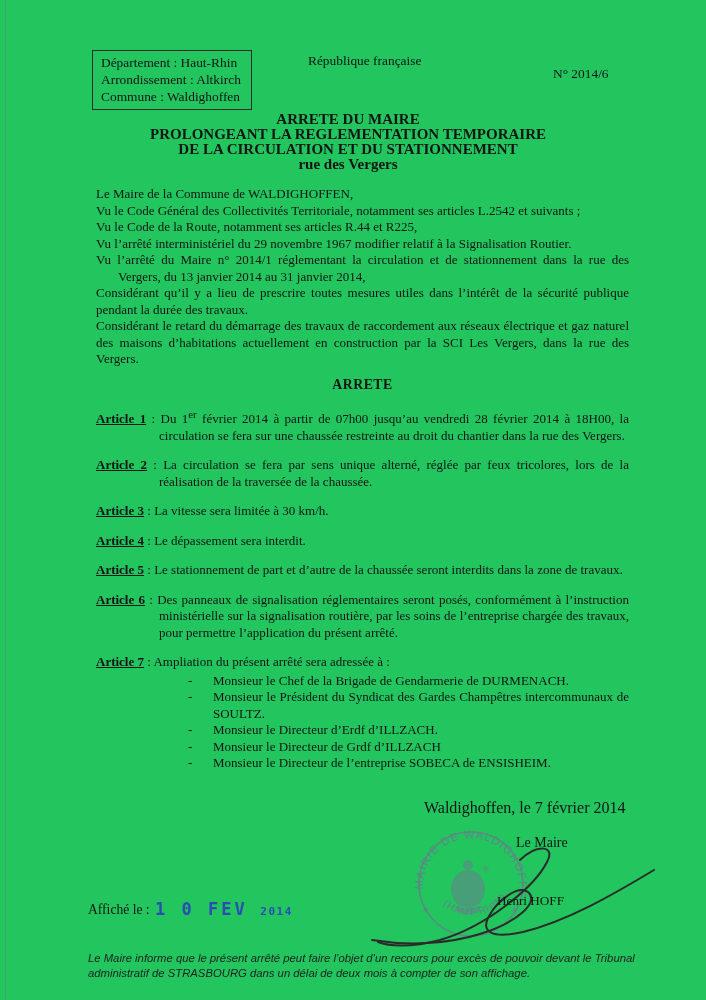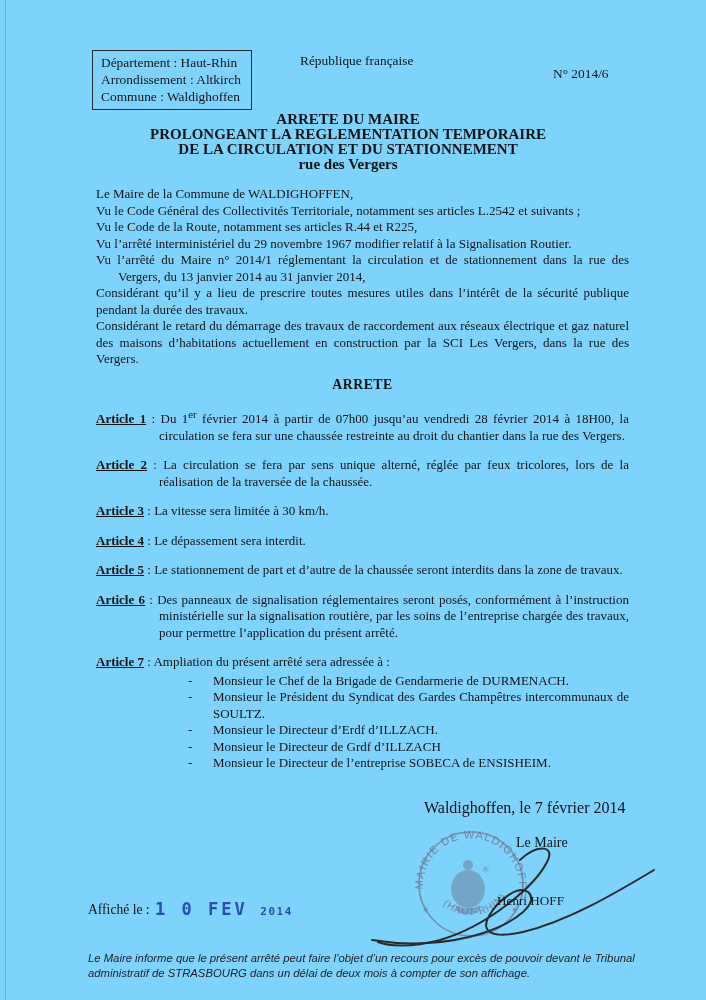--- a/index.html
+++ b/index.html
@@ -1,25 +1,25 @@
 <!DOCTYPE html>
 <html lang="fr"><head>
 <meta charset="utf-8">
 <style>
   html,body{margin:0;padding:0;background:#9a9a9a;}
   .page{
     position:relative;width:706px;height:1000px;margin:0 auto;
-    background:#7dd3fc;overflow:hidden;color:#141414;
+    background:#22c55e;overflow:hidden;color:#141414;
     font-family:"Liberation Serif",serif;
   }
   .scan-line{position:absolute;left:5px;top:0;width:1px;height:100%;
     background:rgba(110,120,135,.45);}
   .hdr-box{position:absolute;left:92px;top:50px;border:1.5px solid #2a2a2a;
     padding:3px 10px 4px 8px;font-size:13.4px;line-height:17px;}
-  .republique{position:absolute;left:300px;top:53px;font-size:13.4px;}
+  .republique{position:absolute;left:308px;top:53px;font-size:13.4px;}
   .doc-number{position:absolute;left:553px;top:66px;font-size:13.4px;}
   .title{position:absolute;left:0;right:10px;top:112px;text-align:center;
     font-weight:bold;font-size:15px;line-height:15px;}
   .body{position:absolute;left:96px;top:186px;width:533px;
     font-size:13px;line-height:16.5px;text-align:justify;}
   .body p{margin:0;}
   .oneline{white-space:nowrap;}
   .hang2{padding-left:22px;text-indent:-22px;}
   .arrete-h{text-align:center;font-weight:bold;font-size:13.8px;
     letter-spacing:.5px;margin:9px 0 13px !important;}

